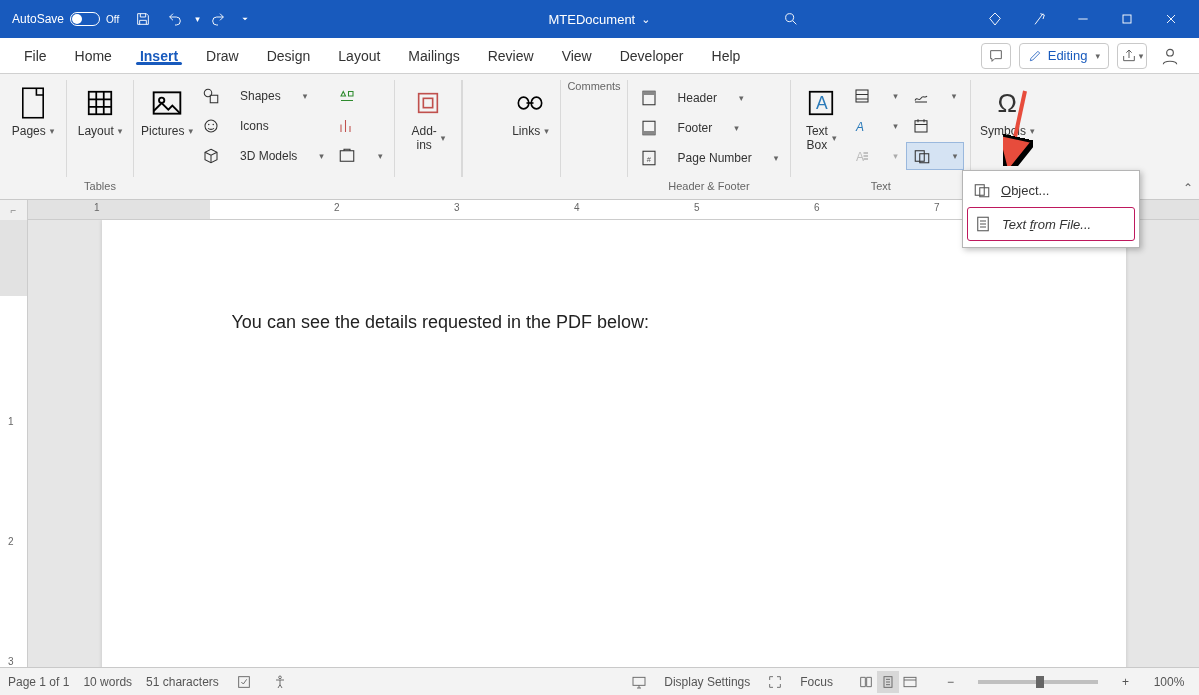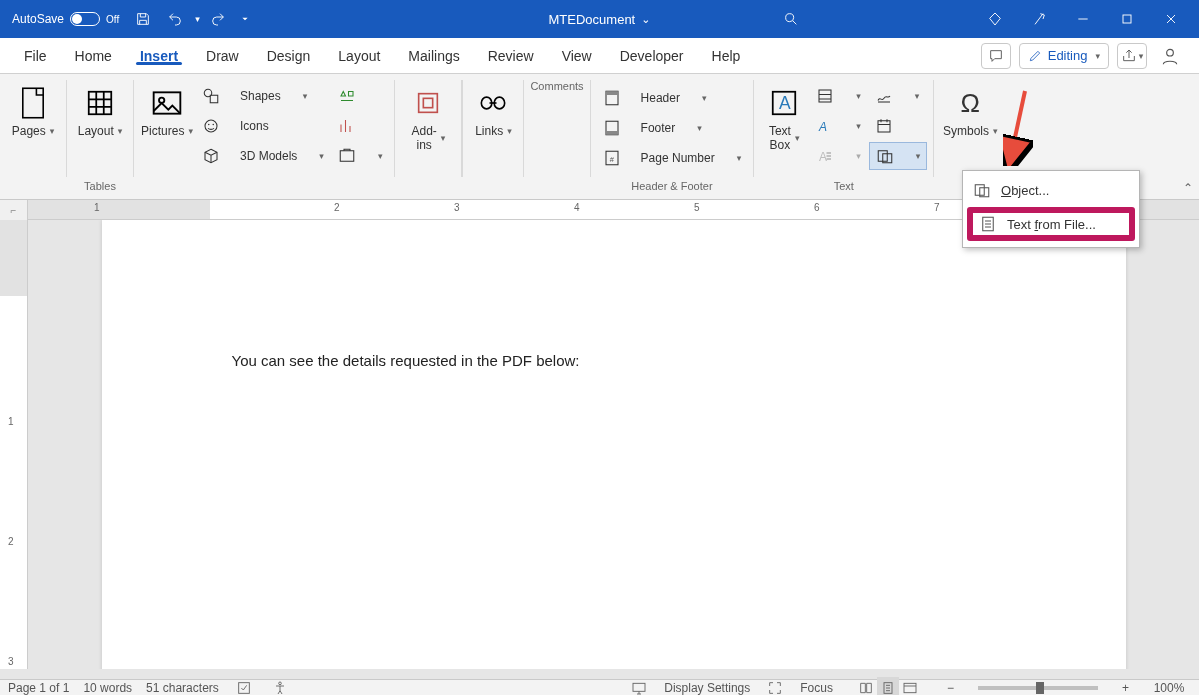--- a/index.html
+++ b/index.html
@@ -38,44 +38,44 @@
   .mini-col { display:flex;flex-direction:column;gap:2px;padding-top:4px;}
   .mini-btn { height:28px; padding:0 6px; display:flex;align-items:center;gap:20px;font-size:12px;color:#333;}
   .mini-btn .ico{width:18px;height:18px;display:flex;align-items:center;justify-content:center;}
   .caret { font-size:9px; color:#666; margin-left:2px;}
   .ribbon .collapse { position:absolute; right:6px; bottom:4px; color:#666; font-size:12px; cursor:default;}
 
   
   .dropdown { position:absolute; left:962px; top:170px; width:178px; background:#fff; border:1px solid #b5b5b5; box-shadow:2px 2px 6px rgba(0,0,0,0.25); z-index:50; padding:4px 0;}
   .dropdown .item {height:30px;display:flex;align-items:center;gap:10px;padding:0 10px;font-size:13px;color:#333;}
   .dropdown .item .ico{width:18px;height:18px;display:flex;align-items:center;justify-content:center;color:#555;}
-  .dropdown .item.hl{border:6px solid #be185d;border-radius:3px;margin:2px 4px;padding:0 6px;height:34px;}
+  .dropdown .item.hl{border:1px solid #be185d;border-radius:3px;margin:2px 4px;padding:0 6px;height:34px;font-style:italic;}
 
   
   .arrow-anno{position:absolute;left:1003px;top:86px;z-index:60;}
 
   
   .ruler-area{height:20px;background:#f0f0f0;display:flex;}
   .ruler-corner{width:28px;height:20px;border-right:1px solid #ccc;display:flex;align-items:center;justify-content:center;color:#888;font-size:10px;}
   .h-ruler{flex:1;position:relative;background:#fff;border-bottom:1px solid #ccc;}
   .h-ruler .shade-l{position:absolute;left:0;top:0;width:182px;height:100%;background:#e2e2e2;}
   .h-ruler .shade-r{position:absolute;right:0;top:0;width:210px;height:100%;background:#e2e2e2;}
   .h-ruler .num{position:absolute;top:2px;font-size:10px;color:#666;}
 
   
   .doc-area{position:absolute;left:0;right:0;top:220px;bottom:26px;background:#e6e6e6;display:flex;}
   .v-ruler{width:28px;background:#fff;border-right:1px solid #ccc;position:relative;}
   .v-ruler .shade-t{position:absolute;left:0;top:0;right:0;height:76px;background:#e2e2e2;}
   .v-ruler .num{position:absolute;left:8px;font-size:10px;color:#666;}
   .page-wrap{flex:1;overflow:hidden;display:flex;justify-content:center;padding-top:0;}
   .page{width:1024px;background:#fff;margin-top:0;min-height:600px;box-shadow:0 0 4px rgba(0,0,0,0.15);padding:92px 130px;position:relative;}
-  .page .txt{font-size:15px;color:#222;margin-top:40px;}
-
-  
-  .status{position:absolute;left:0;right:0;bottom:0;height:16px;background:#f3f3f3;border-top:1px solid #c9c9c9;display:flex;align-items:center;padding:0 8px;font-size:12px;color:#555;gap:14px;}
+  .page .txt{font-size:18px;color:#222;}
+
+  
+  .status{position:absolute;left:0;right:0;bottom:0;height:28px;background:#f3f3f3;border-top:1px solid #c9c9c9;display:flex;align-items:center;padding:0 8px;font-size:12px;color:#555;gap:14px;}
   .status .spacer{flex:1;}
   .status .sb-ico{width:22px;height:22px;display:flex;align-items:center;justify-content:center;color:#666;}
   .zoom-slider{width:120px;height:4px;background:#c0c0c0;position:relative;margin:0 6px;}
   .zoom-slider .knob{position:absolute;left:58px;top:-4px;width:8px;height:12px;background:#666;}
   .views .sb-ico.active{background:#d8d8d8;}
 
   svg { stroke: currentColor; fill: none; stroke-width:1.4; }
   .filled{fill:currentColor;stroke:none;}
   .underline{text-decoration:underline;}
 </style>
@@ -346,21 +346,21 @@
       </div>
     </div>
     <div class="label">&nbsp;</div>
   </div>
   <div class="sep"></div>
 
   <div class="sep"></div>
 
   <div class="group">
     <div class="content">
-      <div class="big-btn" style="width:48px;">
+      <div class="big-btn" style="width:48px;margin-left:37px;">
         <div class="ico">
             <svg width="28" height="22" viewBox="0 0 24 18">
               <rect x="2" y="4" width="9" height="10" rx="5"></rect>
               <rect x="13" y="4" width="9" height="10" rx="5"></rect>
               <path d="M9 9h6"></path>
             </svg>
           </div>
         <div class="txt">
             <span>Links</span>
             <span class="caret">▾</span>

